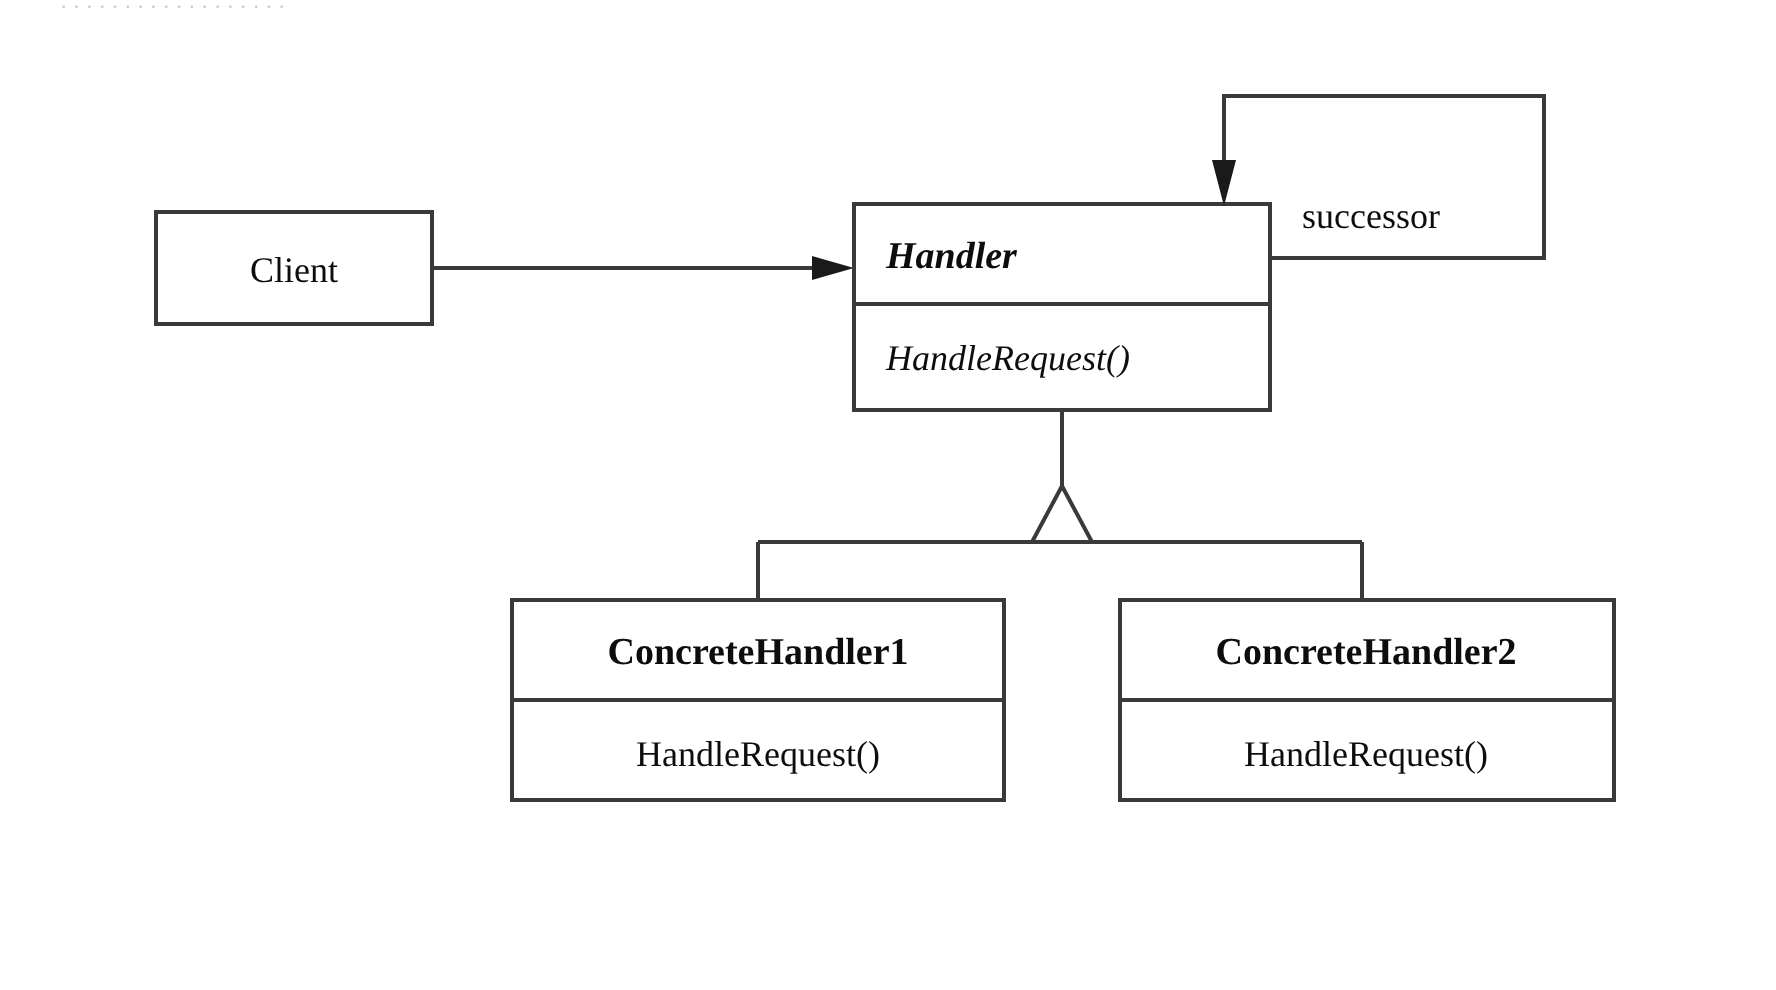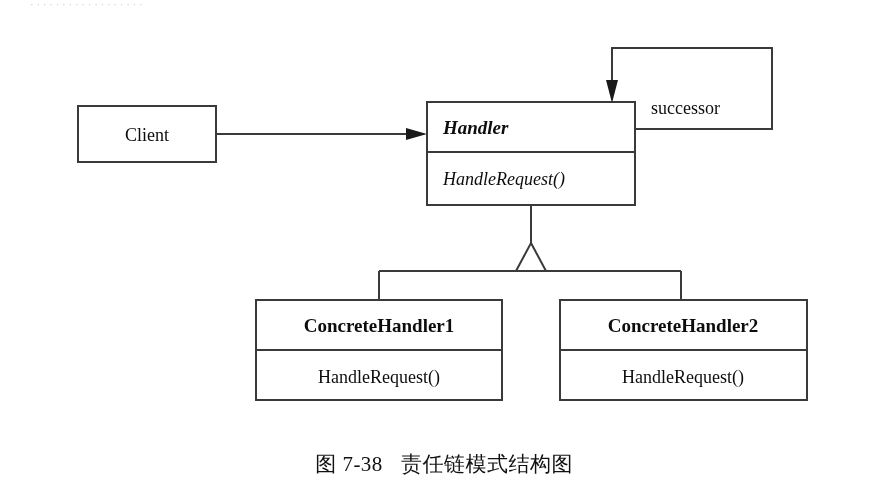--- a/index.html
+++ b/index.html
@@ -151,17 +151,14 @@
 
     <g>
       <rect class="uml-box-rect" x="560" y="300" width="247" height="100"></rect>
       <line class="uml-divider" x1="560" y1="350" x2="807" y2="350"></line>
       <text class="txt-class-name concrete" x="683" y="332" text-anchor="middle">ConcreteHandler2</text>
       <text class="txt-operation" x="683" y="383" text-anchor="middle">HandleRequest()</text>
     </g>
 
   </svg>
 
-  <div class="caption">
-    <span>图 7-38</span><span class="cap-gap"></span><span>责任链模式结构图</span>
-  </div>
 
 </div>
 
 </body></html>

